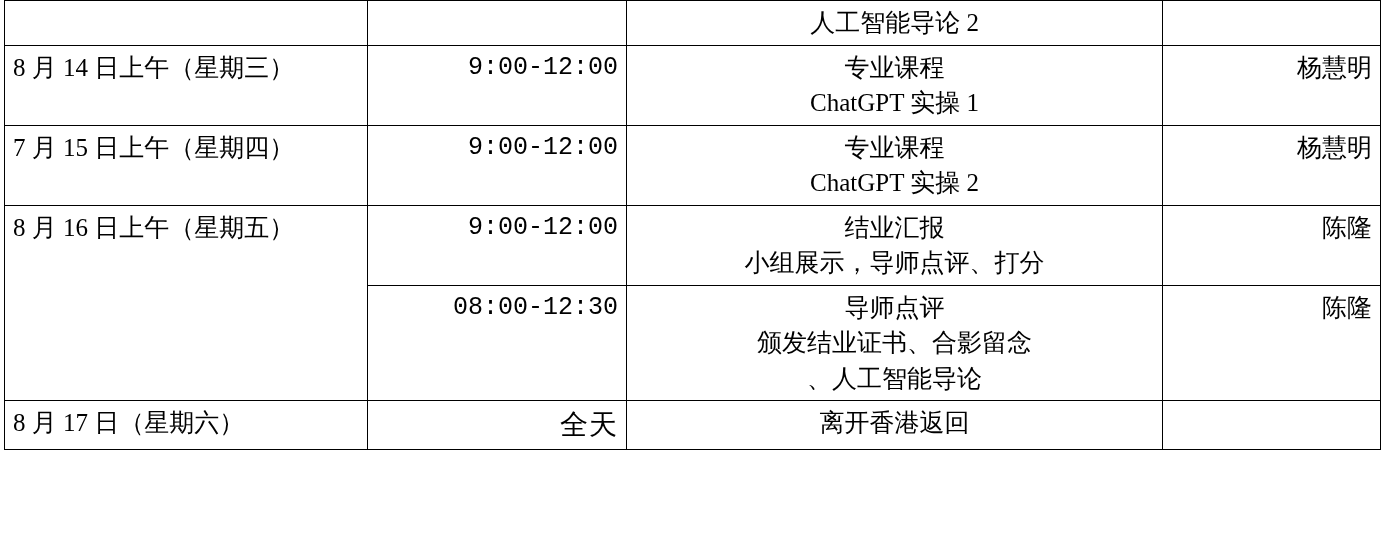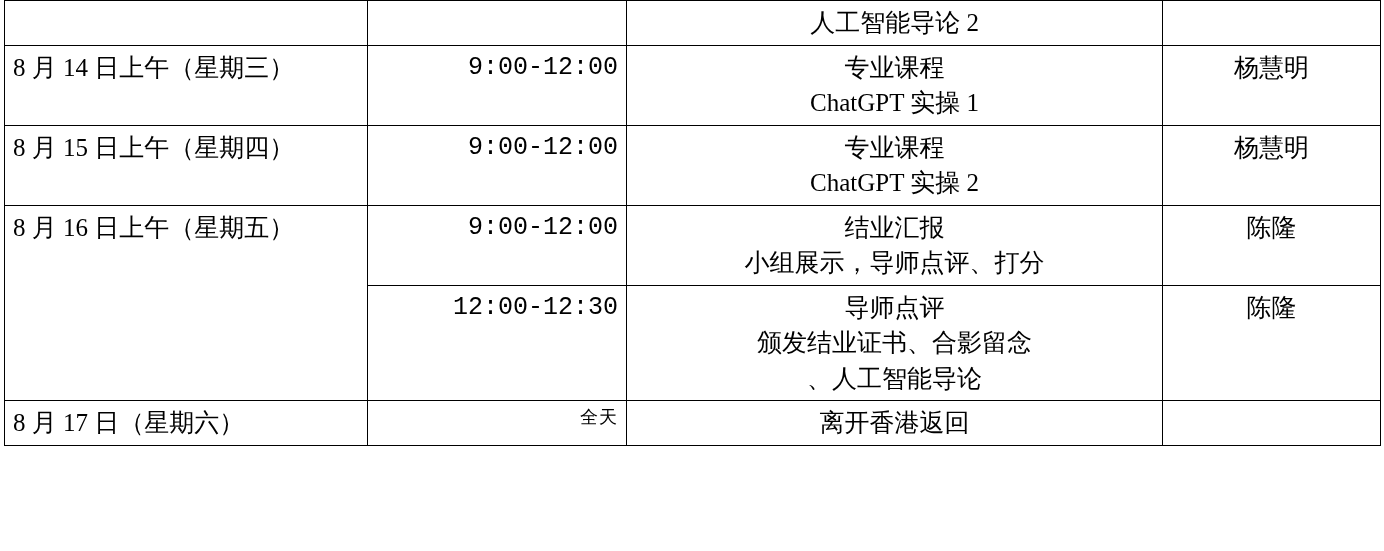--- a/index.html
+++ b/index.html
@@ -45,28 +45,28 @@
     white-space: nowrap;
   }
   td.time {
     text-align: right;
     font-family: "Liberation Mono", monospace;
     font-size: 24px;
     letter-spacing: 0px;
   }
   td.time.cn {
     font-family: "Liberation Serif", serif;
-    font-size: 18px;
+    font-size: 28px;
     letter-spacing: 1px;
   }
   td.content {
     text-align: center;
   }
   td.person {
-    text-align: center;
+    text-align: right;
     white-space: nowrap;
   }
   .line { display: block; }
 </style>
 </head>
 <body>
 
 <div class="sheet">
   <table class="schedule">
     <colgroup>
@@ -90,41 +90,41 @@
         <td class="date">8 月 14 日上午（星期三）</td>
         <td class="time">9:00-12:00</td>
         <td class="content">
           <span class="line">专业课程</span>
           <span class="line">ChatGPT 实操 1</span>
         </td>
         <td class="person">杨慧明</td>
       </tr>
 
       <tr>
-        <td class="date">8 月 15 日上午（星期四）</td>
+        <td class="date">7 月 15 日上午（星期四）</td>
         <td class="time">9:00-12:00</td>
         <td class="content">
           <span class="line">专业课程</span>
           <span class="line">ChatGPT 实操 2</span>
         </td>
         <td class="person">杨慧明</td>
       </tr>
 
       <tr>
         <td class="date" rowspan="2">8 月 16 日上午（星期五）</td>
         <td class="time">9:00-12:00</td>
         <td class="content">
           <span class="line">结业汇报</span>
           <span class="line">小组展示，导师点评、打分</span>
         </td>
         <td class="person">陈隆</td>
       </tr>
 
       <tr>
-        <td class="time">12:00-12:30</td>
+        <td class="time">08:00-12:30</td>
         <td class="content">
           <span class="line">导师点评</span>
           <span class="line">颁发结业证书、合影留念</span>
           <span class="line">、人工智能导论</span>
         </td>
         <td class="person">陈隆</td>
       </tr>
 
       <tr>
         <td class="date">8 月 17 日（星期六）</td>

